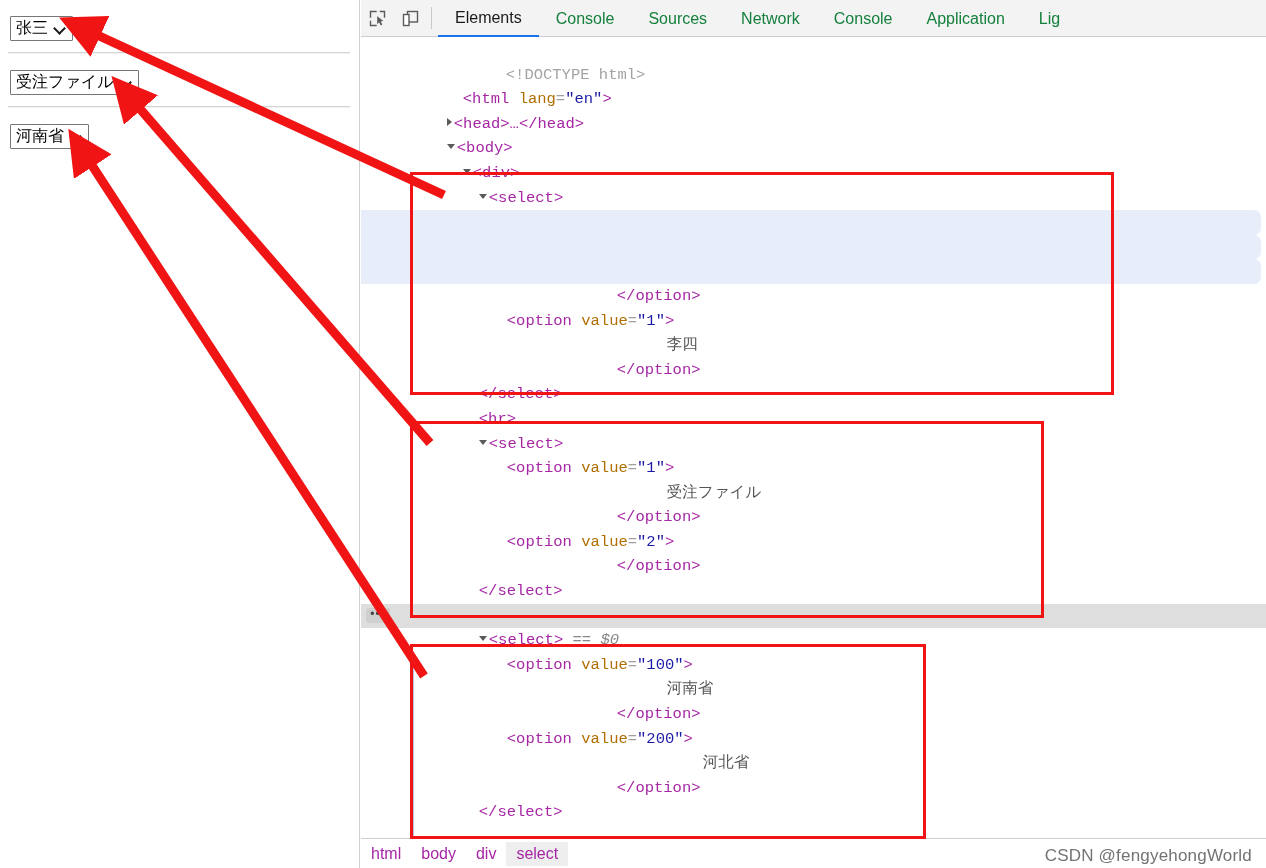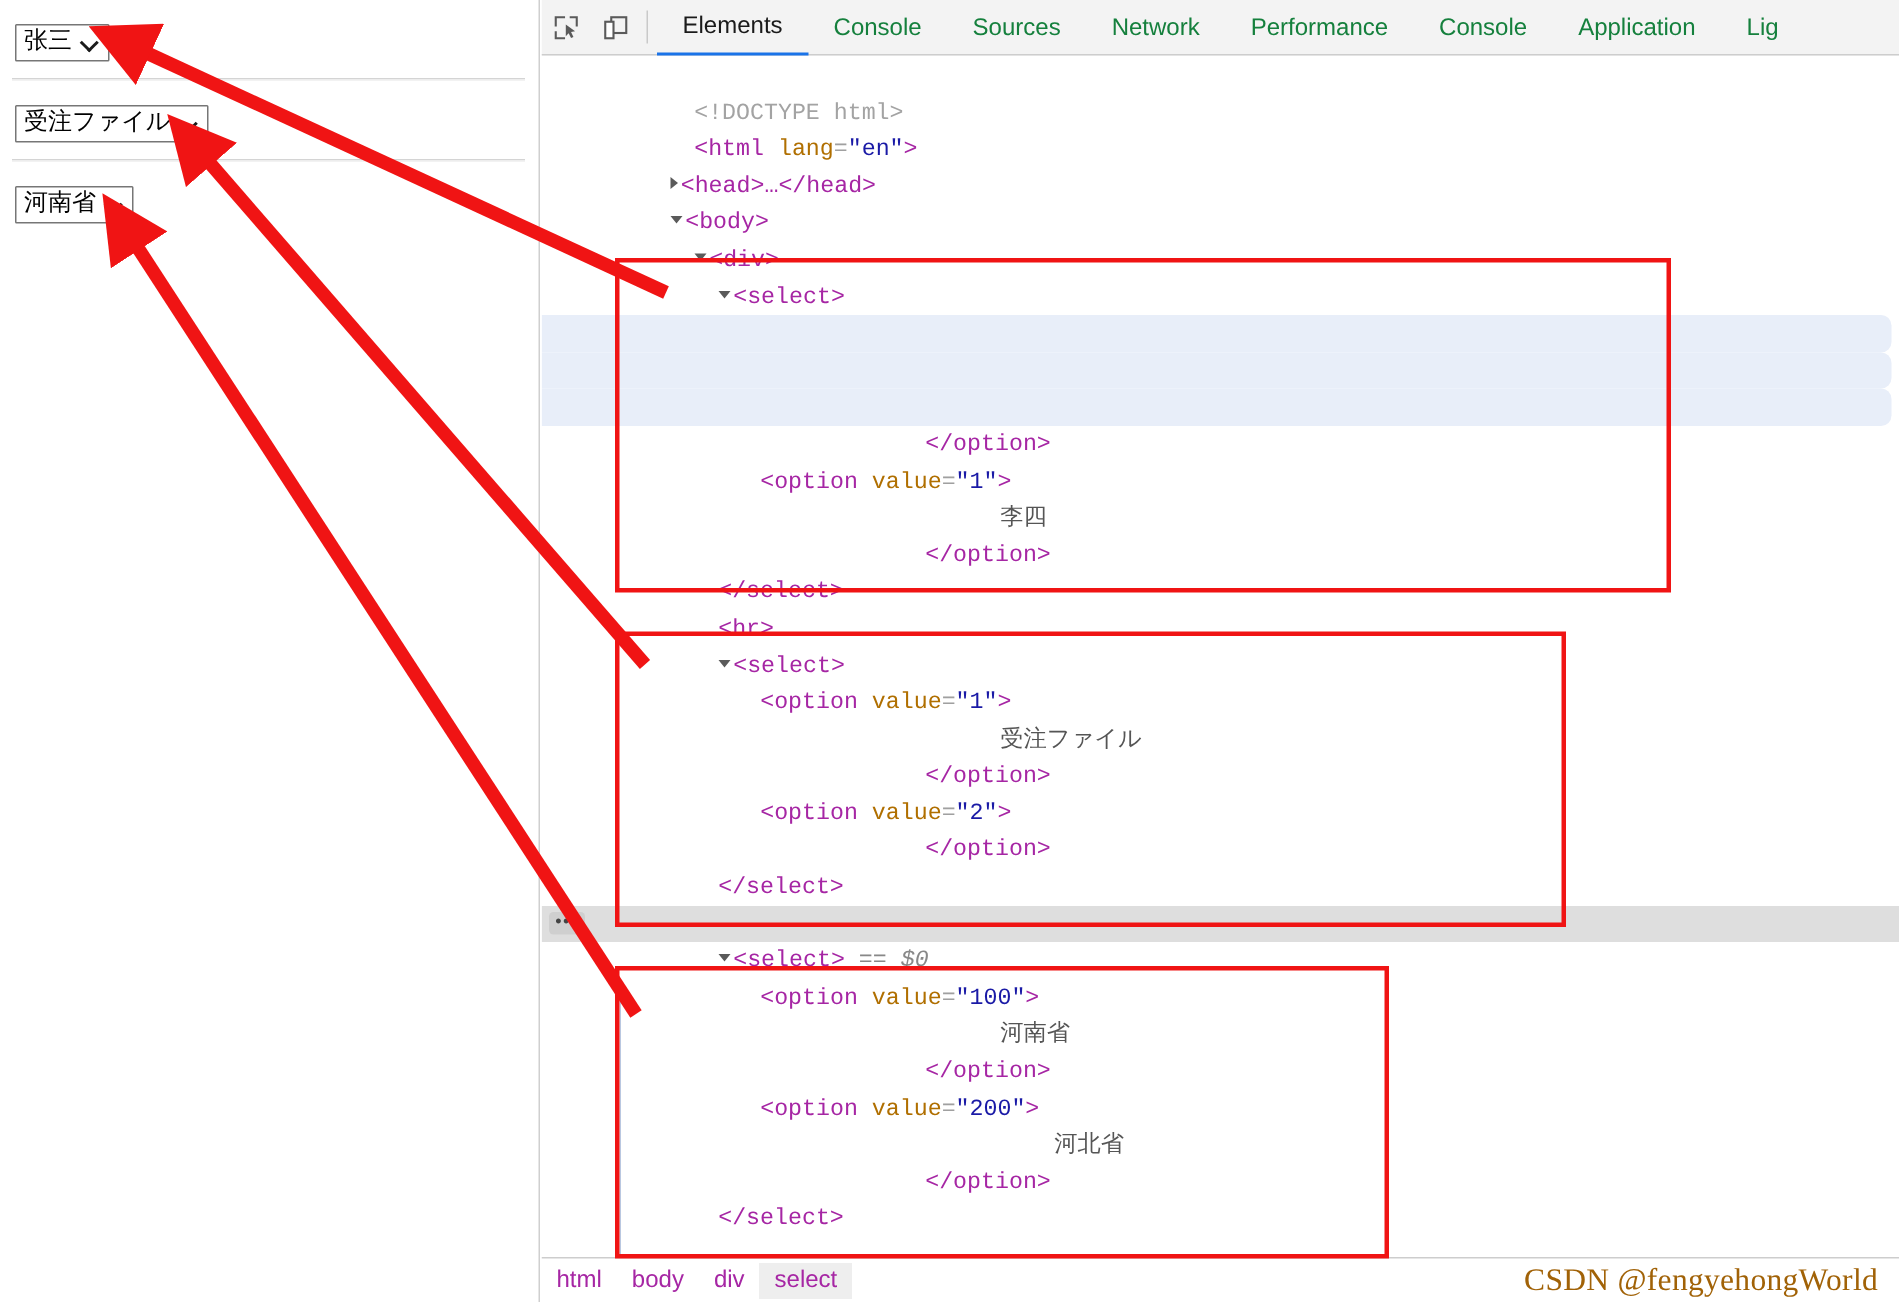--- a/index.html
+++ b/index.html
@@ -212,23 +212,23 @@
     color: #a626a4;
     padding: 3px 10px;
     cursor: default;
   }
   .crumb.selected { background: #eeeeee; }
 
   #watermark {
     position: absolute;
     right: 14px;
     bottom: 2px;
-    font-family: Liberation Serif, serif;
-    font-size: 21px;
-    color: #a16207;
+    font-family: Liberation Sans, sans-serif;
+    font-size: 17px;
+    color: #737373;
     letter-spacing: .2px;
     pointer-events: none;
   }
 
   
   #overlay {
     position: absolute;
     left: 0; top: 0;
     width: 1266px; height: 868px;
     pointer-events: none;
@@ -274,32 +274,31 @@
         <rect x="5.5" y="1.5" width="10" height="10.5" stroke="#5a5a5a" stroke-width="1.4" fill="none"></rect>
         <rect x="1.5" y="4.5" width="5.5" height="11" stroke="#5a5a5a" stroke-width="1.4" fill="#ffffff"></rect>
       </svg>
     </div>
     <div class="tb-sep"></div>
     <div class="dt-tabs">
       <div class="dt-tab active">Elements</div>
       <div class="dt-tab">Console</div>
       <div class="dt-tab">Sources</div>
       <div class="dt-tab">Network</div>
-      <div class="dt-tab">Performance</div>
       <div class="dt-tab">Console</div>
       <div class="dt-tab">Application</div>
       <div class="dt-tab">Lig</div>
     </div>
   </div>
 
   <div id="dom-tree">
 
     <div class="guide" style="left:52px; top:629px; height:200px;"></div>
 
-    <div class="node-row" style="padding-left:46px;">
+    <div class="node-row" style="padding-left:46px;margin-left:43px;">
       <span class="doctype">&lt;!DOCTYPE html&gt;</span>
     </div>
 
     <div class="node-row" style="padding-left:46px;">
       <span class="tag">&lt;html</span><span> </span><span class="attr">lang</span><span class="punct">=</span><span class="val">"en"</span><span class="tag">&gt;</span>
     </div>
 
     <div class="node-row" style="padding-left:30px;">
       <span class="tri"></span><span class="tag">&lt;head&gt;…&lt;/head&gt;</span>
     </div>

